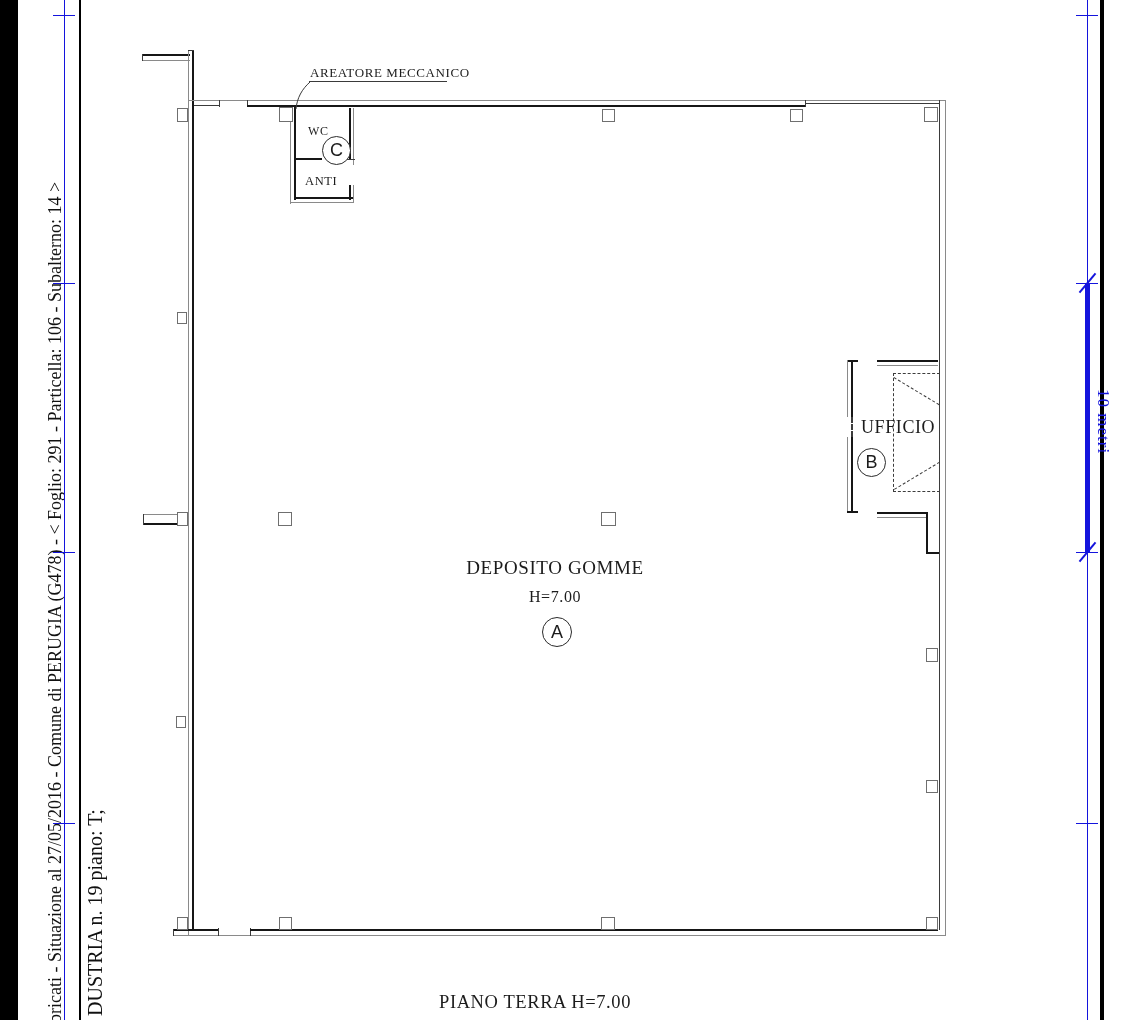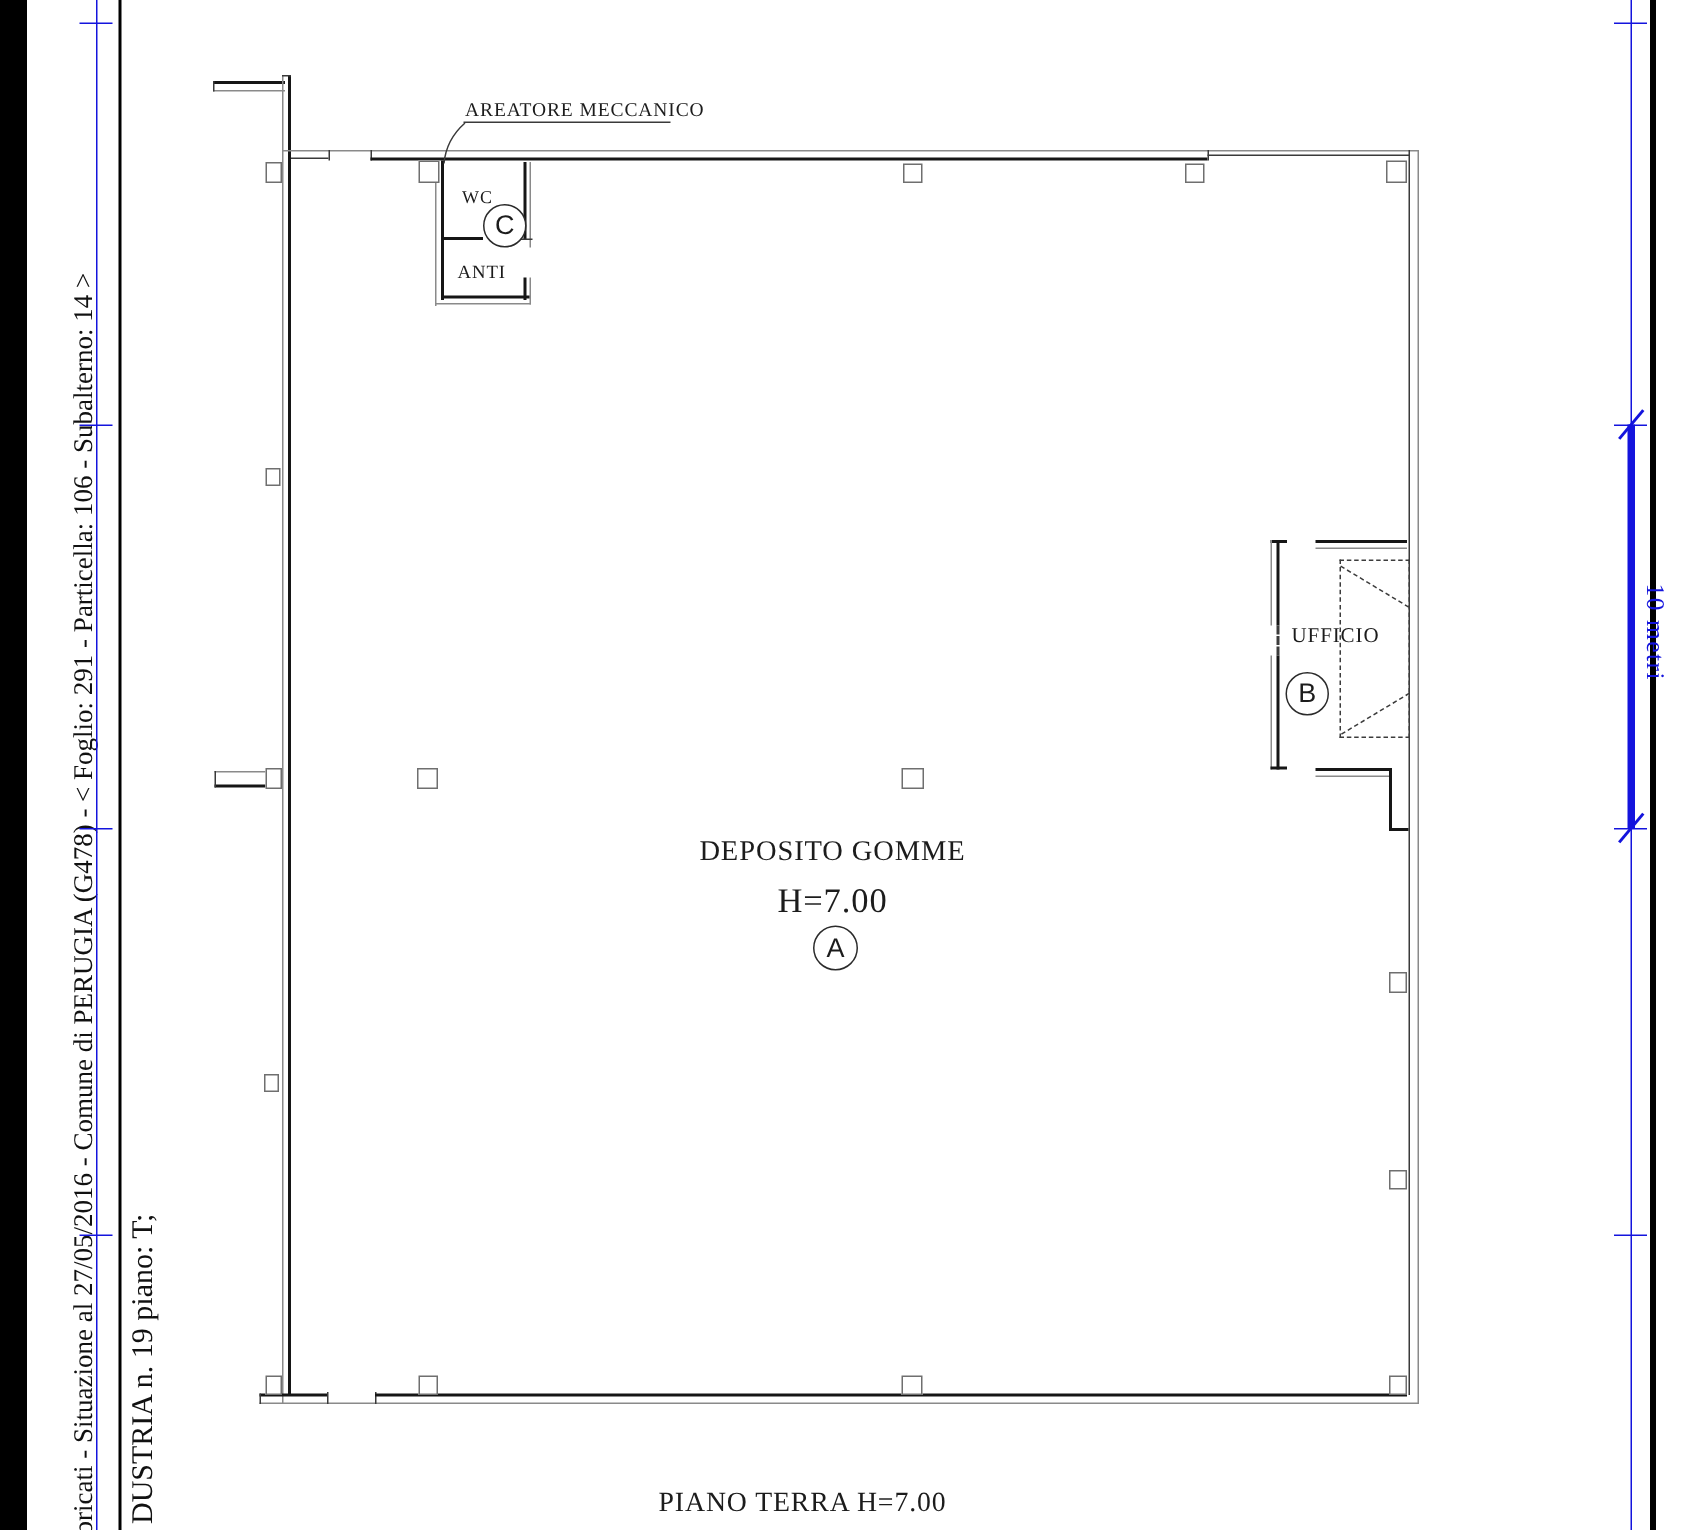--- a/index.html
+++ b/index.html
@@ -133,22 +133,22 @@
   <div class="plan-label" style="left:310px;top:65px;font-size:13px;">AREATORE MECCANICO</div>
   <div class="wm" style="left:309px;top:81px;width:138px;height:1px;"></div>
   <svg class="abs" style="left:292px;top:81px;" width="22" height="30">
     <path d="M18 1 C 10 8 5 17 4 28" stroke="#3a3a3a" stroke-width="1" fill="none"></path>
   </svg>
 
   <div class="plan-label" style="left:308px;top:124px;font-size:12px;">WC</div>
   <div class="circle" style="left:322px;top:136px;width:29px;height:29px;">C</div>
   <div class="plan-label" style="left:305px;top:174px;font-size:12.5px;text-align:right;">ANTI</div>
 
-  <div class="plan-label" style="left:861px;top:417px;font-size:14px;">UFFICIO</div>
+  <div class="plan-label" style="left:861px;top:417px;font-size:18px;">UFFICIO</div>
   <div class="circle" style="left:857px;top:448px;width:29px;height:29px;">B</div>
 
   <div class="plan-label" style="left:455px;top:557px;width:200px;text-align:center;font-size:19px;">DEPOSITO GOMME</div>
-  <div class="plan-label" style="left:455px;top:588px;width:200px;text-align:center;font-size:23px;">H=7.00</div>
+  <div class="plan-label" style="left:455px;top:588px;width:200px;text-align:center;font-size:16px;">H=7.00</div>
   <div class="circle" style="left:542px;top:617px;width:30px;height:30px;">A</div>
 
   <div class="plan-label" style="left:427px;top:992px;font-size:18.5px;margin-left:12px;">PIANO TERRA H=7.00</div>
 
 </div>
 
 </body></html>

